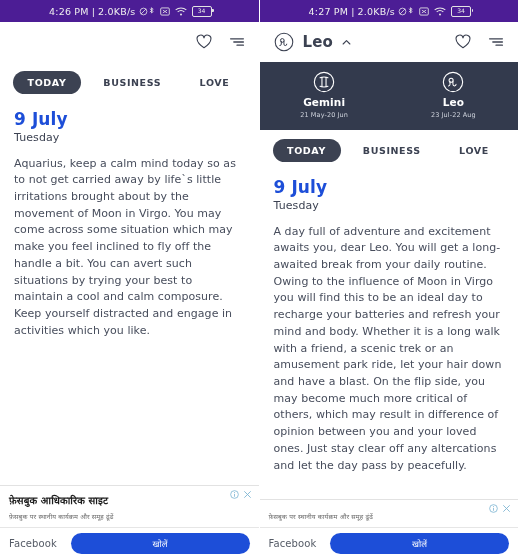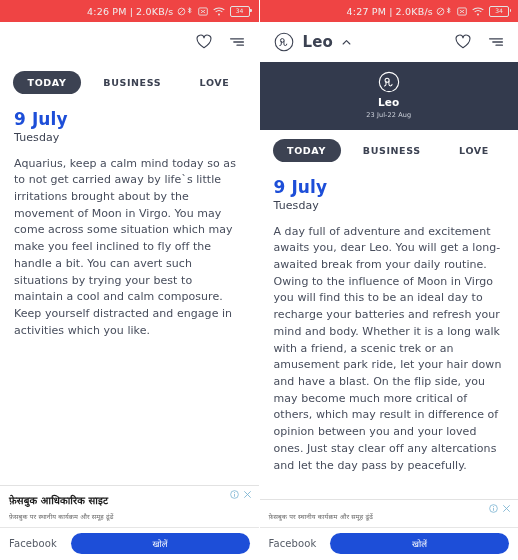--- a/index.html
+++ b/index.html
@@ -26,25 +26,25 @@
     background: #ffffff;
     display: flex;
     flex-direction: column;
     overflow: hidden;
   }
   .phone.left { border-right: 1px solid #ffffff; }
 
   
   .statusbar {
     height: 22px;
-    background: #ef4444;
+    background: #4c1d95;
     color: #efefef;
     display: flex;
     align-items: center;
-    justify-content: flex-end;
+    justify-content: center;
     padding: 0 9px 0 11px;
     box-sizing: border-box;
     flex: none;
   }
   .status-left {
     font-size: 9.5px;
     letter-spacing: 0.2px;
     display: flex;
     align-items: center;
     gap: 3px;
@@ -395,20 +395,31 @@
           <line x1="6" y1="8" x2="18" y2="8" stroke="#3c4252" stroke-width="1.6" stroke-linecap="round"></line>
           <line x1="10" y1="12" x2="18" y2="12" stroke="#3c4252" stroke-width="1.6" stroke-linecap="round"></line>
         </svg>
       </div>
     </div>
 
     <div class="zodiac-strip">
       <div class="zcell">
         <svg width="22" height="22" viewBox="0 0 28 28">
           <circle cx="14" cy="14" r="12.3" fill="none" stroke="#ffffff" stroke-width="1.4"></circle>
+          <path d="M9 8.6a14 14 0 0 1 10 0" fill="none" stroke="#ffffff" stroke-width="1.4" stroke-linecap="round"></path>
+          <path d="M9 19.4a14 14 0 0 0 10 0" fill="none" stroke="#ffffff" stroke-width="1.4" stroke-linecap="round"></path>
+          <line x1="11.4" y1="8" x2="11.4" y2="20" stroke="#ffffff" stroke-width="1.4" stroke-linecap="round"></line>
+          <line x1="16.6" y1="8" x2="16.6" y2="20" stroke="#ffffff" stroke-width="1.4" stroke-linecap="round"></line>
+        </svg>
+        <span class="zname">Gemini</span>
+        <span class="zrange">21 May-20 Jun</span>
+      </div>
+      <div class="zcell">
+        <svg width="22" height="22" viewBox="0 0 28 28">
+          <circle cx="14" cy="14" r="12.3" fill="none" stroke="#ffffff" stroke-width="1.4"></circle>
           <path d="M11.6 9.2a2.6 2.6 0 1 0 0 5.2 2.6 2.6 0 0 0 0-5.2z" fill="none" stroke="#ffffff" stroke-width="1.3"></path>
           <path d="M13.9 12.6v4.4a2 2 0 0 0 4 0" fill="none" stroke="#ffffff" stroke-width="1.3" stroke-linecap="round"></path>
           <path d="M10.2 12.9v4.1a2 2 0 0 1-2 2" fill="none" stroke="#ffffff" stroke-width="1.3" stroke-linecap="round"></path>
         </svg>
         <span class="zname">Leo</span>
         <span class="zrange">23 Jul-22 Aug</span>
       </div>
     </div>
 
     <div class="tabs">

